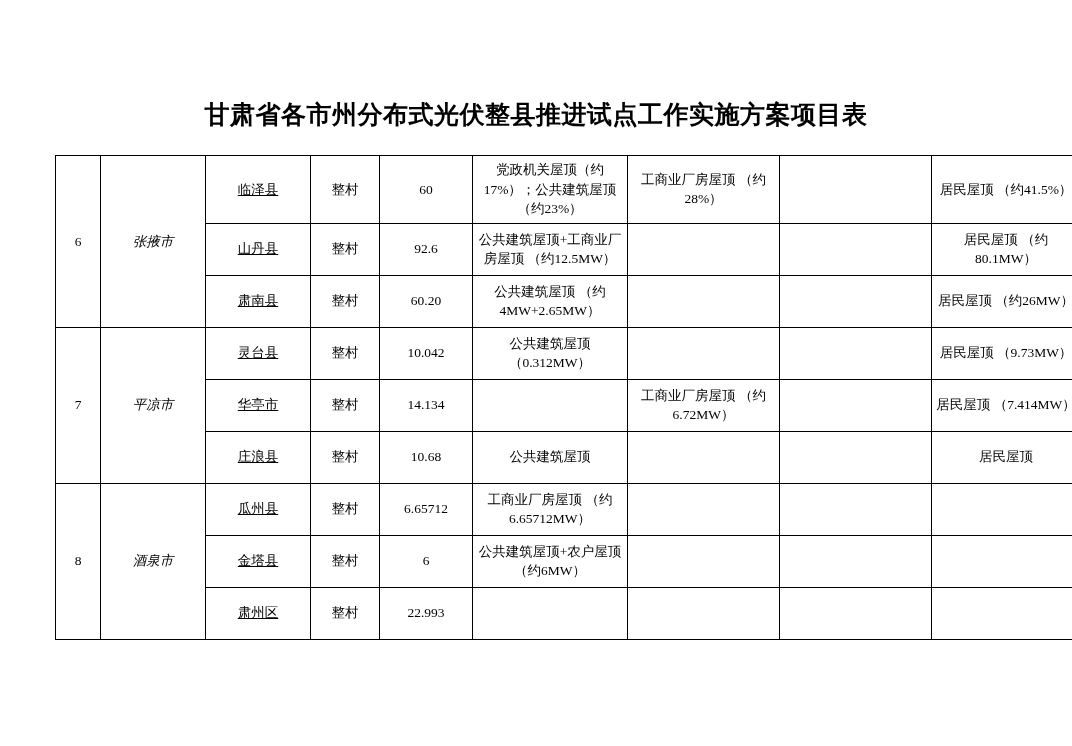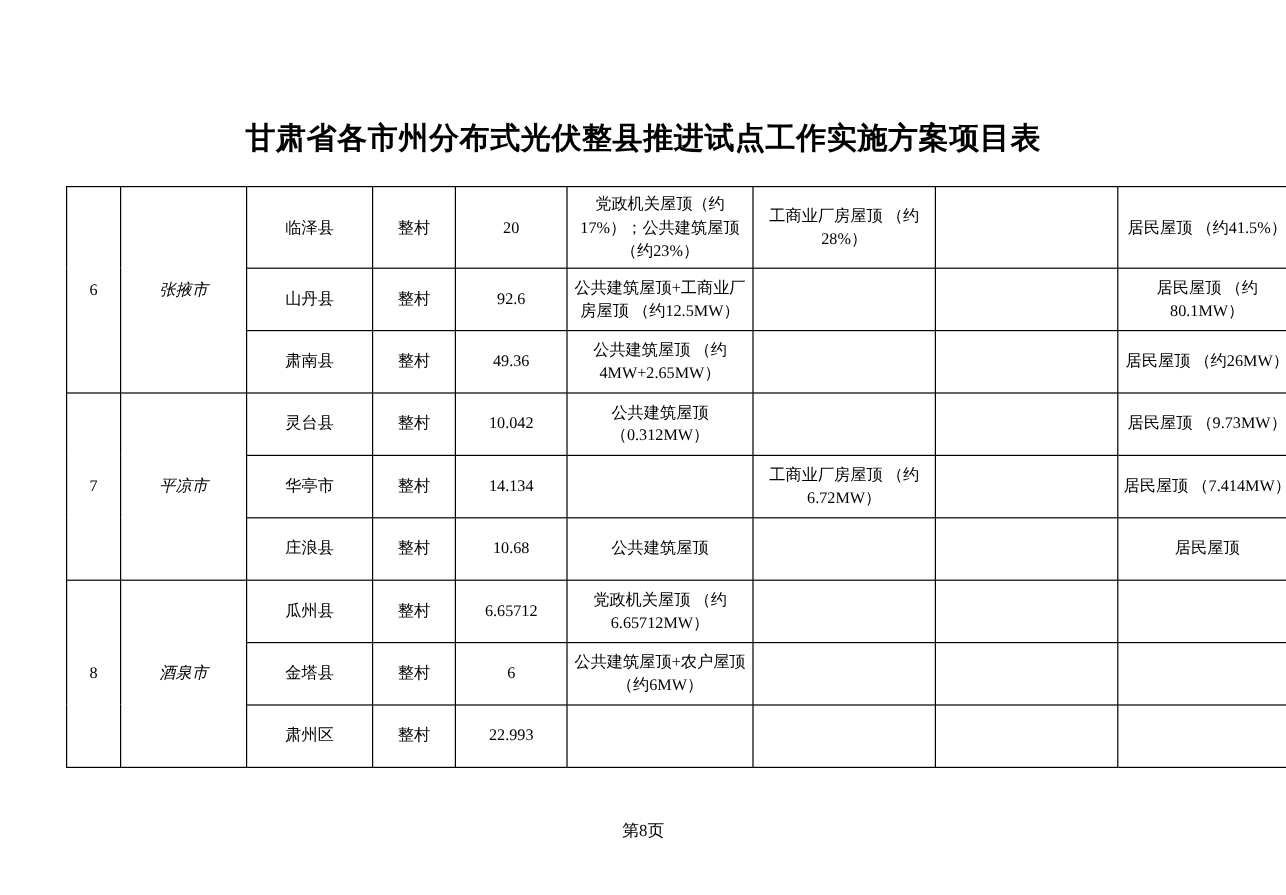--- a/index.html
+++ b/index.html
@@ -47,21 +47,21 @@
     border: 1px solid #000000;
     font-size: 13.5px;
     line-height: 1.45;
     text-align: center;
     vertical-align: middle;
     padding: 4px 3px;
     font-family: "Liberation Serif", "DejaVu Serif", serif;
   }
   td.c-idx     { width: 38px; }
   td.c-city    { width: 98px; font-style: italic; }
-  td.c-county  { width: 98px; }
+  td.c-county  { width: 98px; text-decoration: underline; }
   td.c-mode    { width: 62px; }
   td.c-cap     { width: 86px; }
   td.c-r1      { width: 148px; }
   td.c-r2      { width: 145px; }
   td.c-r3      { width: 145px; }
   td.c-r4      { width: 142px; }
   .row-h { height: 52px; }
   .footer {
     position: absolute;
     top: 684px;
@@ -81,21 +81,21 @@
 
   <div class="table-wrap">
     <table class="proj">
       <tbody>
 
         <tr class="row-h">
           <td class="c-idx" rowspan="3">6</td>
           <td class="c-city" rowspan="3">张掖市</td>
           <td class="c-county">临泽县</td>
           <td class="c-mode">整村</td>
-          <td class="c-cap">20</td>
+          <td class="c-cap">60</td>
           <td class="c-r1">党政机关屋顶（约17%）；公共建筑屋顶
 （约23%）</td>
           <td class="c-r2">工商业厂房屋顶
 （约28%）</td>
           <td class="c-r3"></td>
           <td class="c-r4">居民屋顶
 （约41.5%）</td>
         </tr>
 
         <tr class="row-h">
@@ -106,21 +106,21 @@
 （约12.5MW）</td>
           <td class="c-r2"></td>
           <td class="c-r3"></td>
           <td class="c-r4">居民屋顶
 （约80.1MW）</td>
         </tr>
 
         <tr class="row-h">
           <td class="c-county">肃南县</td>
           <td class="c-mode">整村</td>
-          <td class="c-cap">49.36</td>
+          <td class="c-cap">60.20</td>
           <td class="c-r1">公共建筑屋顶
 （约4MW+2.65MW）</td>
           <td class="c-r2"></td>
           <td class="c-r3"></td>
           <td class="c-r4">居民屋顶
 （约26MW）</td>
         </tr>
 
         <tr class="row-h">
           <td class="c-idx" rowspan="3">7</td>
@@ -157,21 +157,21 @@
           <td class="c-r3"></td>
           <td class="c-r4">居民屋顶</td>
         </tr>
 
         <tr class="row-h">
           <td class="c-idx" rowspan="3">8</td>
           <td class="c-city" rowspan="3">酒泉市</td>
           <td class="c-county">瓜州县</td>
           <td class="c-mode">整村</td>
           <td class="c-cap">6.65712</td>
-          <td class="c-r1">党政机关屋顶
+          <td class="c-r1">工商业厂房屋顶
 （约6.65712MW）</td>
           <td class="c-r2"></td>
           <td class="c-r3"></td>
           <td class="c-r4"></td>
         </tr>
 
         <tr class="row-h">
           <td class="c-county">金塔县</td>
           <td class="c-mode">整村</td>
           <td class="c-cap">6</td>
@@ -189,15 +189,14 @@
           <td class="c-r1"></td>
           <td class="c-r2"></td>
           <td class="c-r3"></td>
           <td class="c-r4"></td>
         </tr>
 
       </tbody>
     </table>
   </div>
 
-  <div class="footer">第8页</div>
 
 </div>
 
 </body></html>

